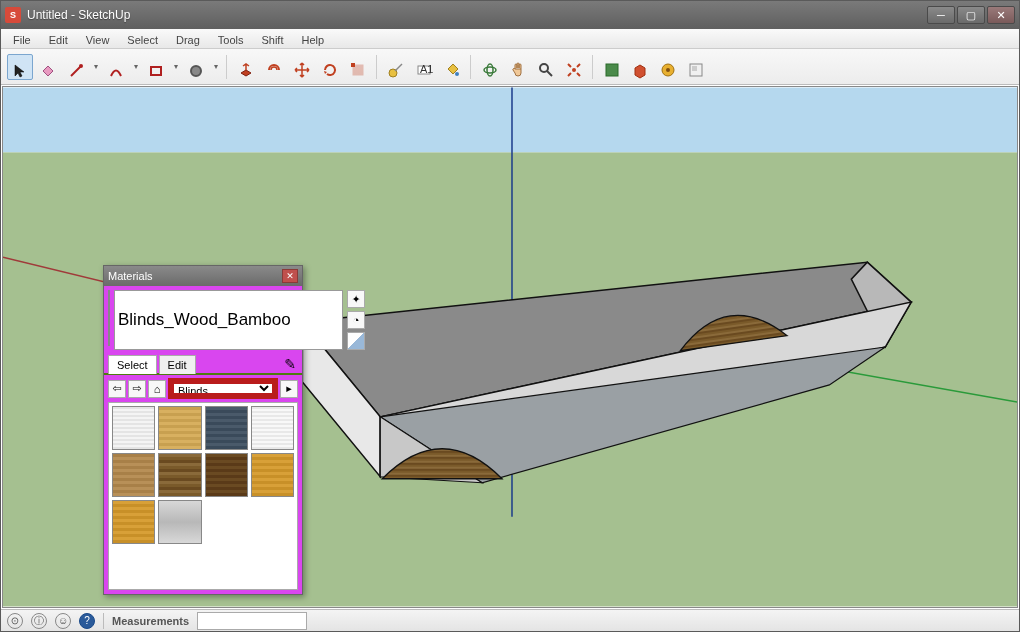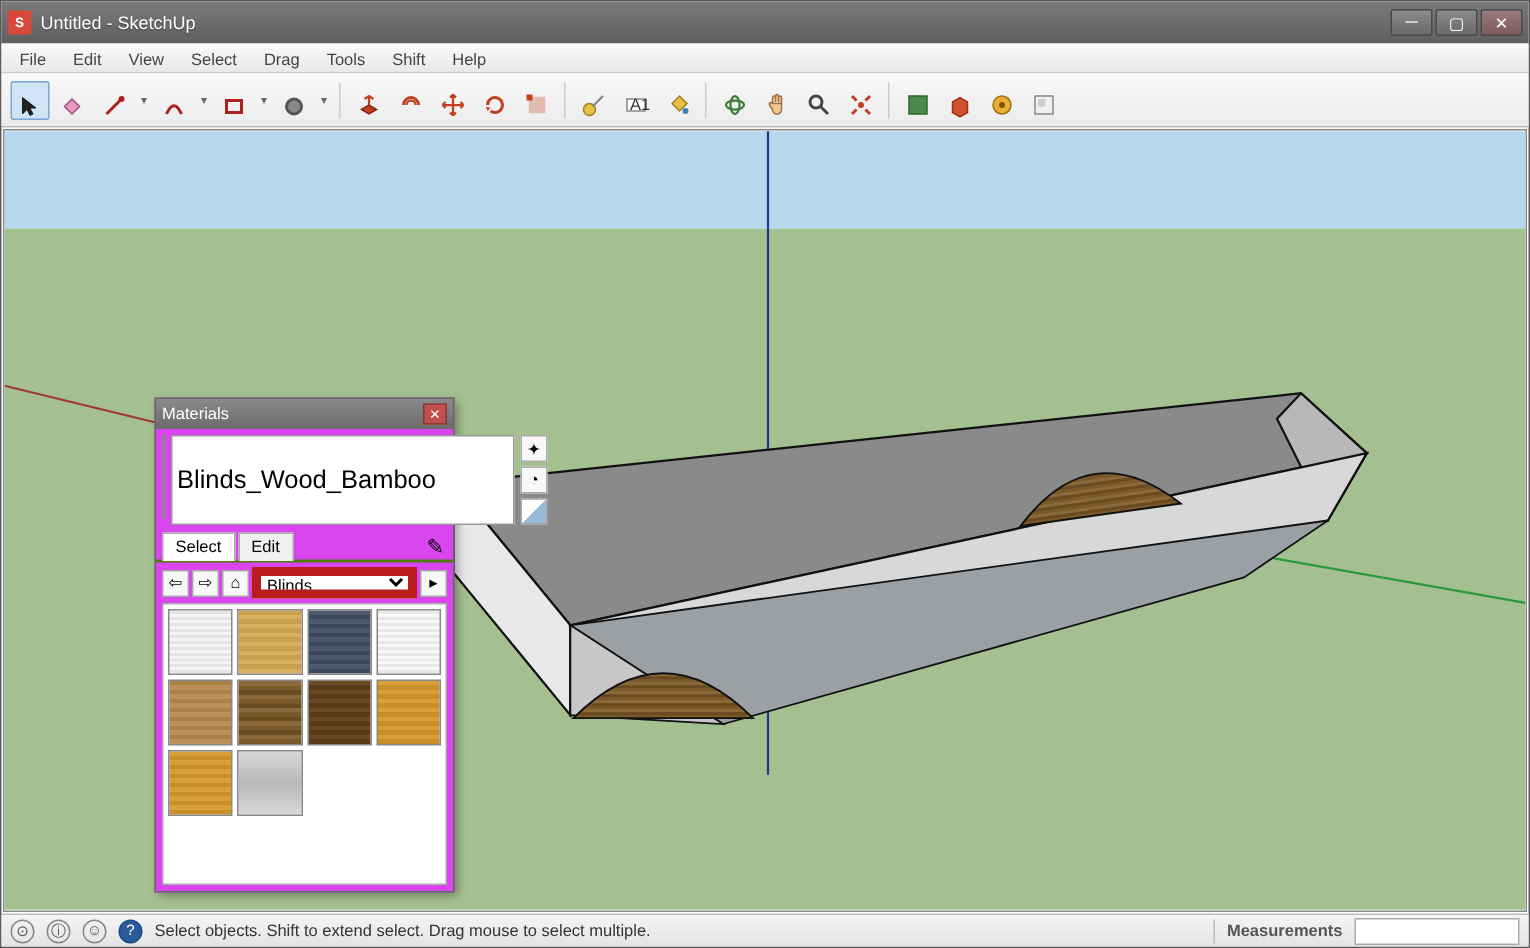--- a/index.html
+++ b/index.html
@@ -271,18 +271,17 @@
           <div class="mat" style="background: linear-gradient(rgb(216, 216, 216), rgb(184, 184, 184), rgb(216, 216, 216));"></div>
         </div>
     </div>
   </div>
 
   <div class="statusbar">
     <div class="sic">⊙</div>
     <div class="sic">ⓘ</div>
     <div class="sic">☺</div>
     <div class="sic" style="background:#2a5a9a;color:#fff;border-color:#1a4a8a;">?</div>
-    <div class="status-text">Select objects. Shift to extend select. Drag mouse to select multiple.</div>
     <div class="sep-v"></div>
     <div class="meas-label">Measurements</div>
     <input class="meas-input" value="" style="">
   </div>
 </div>
 
 </body></html>

